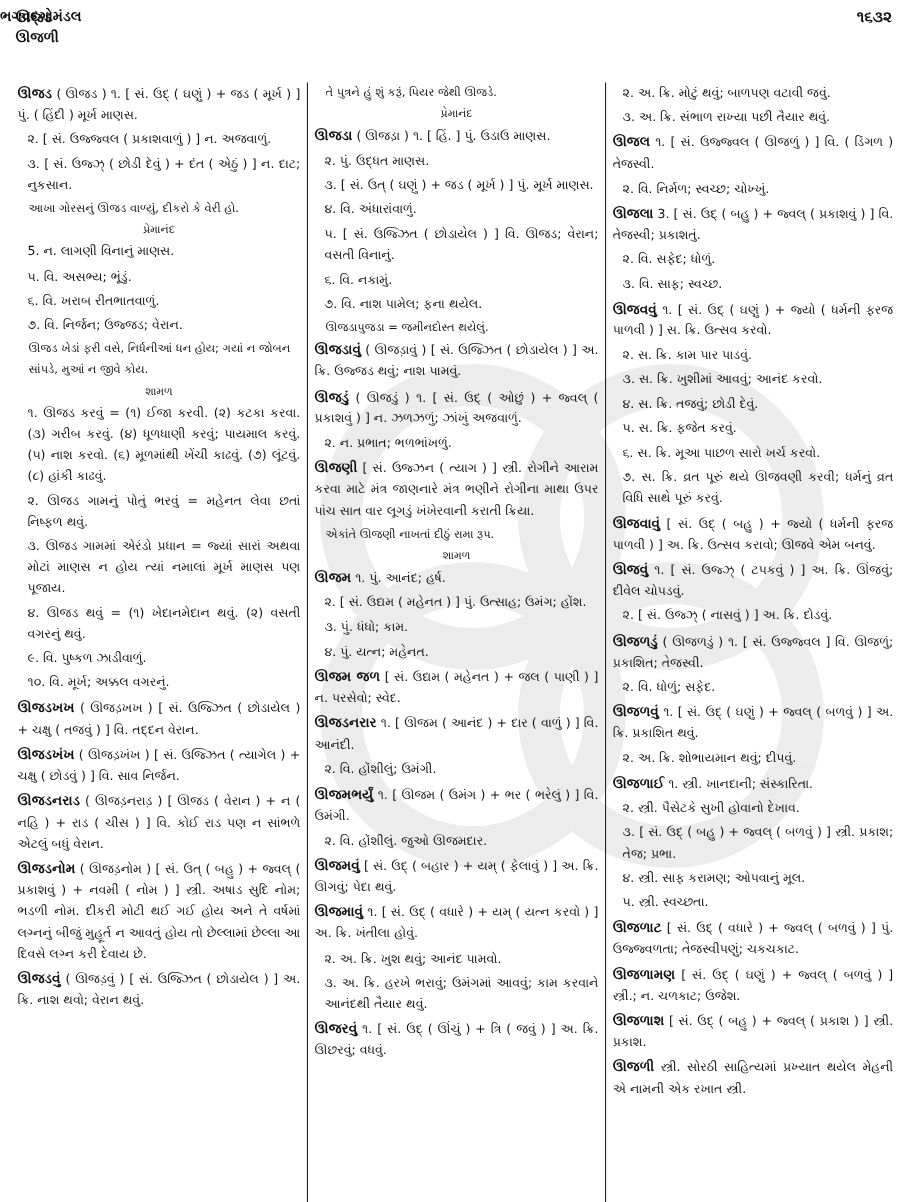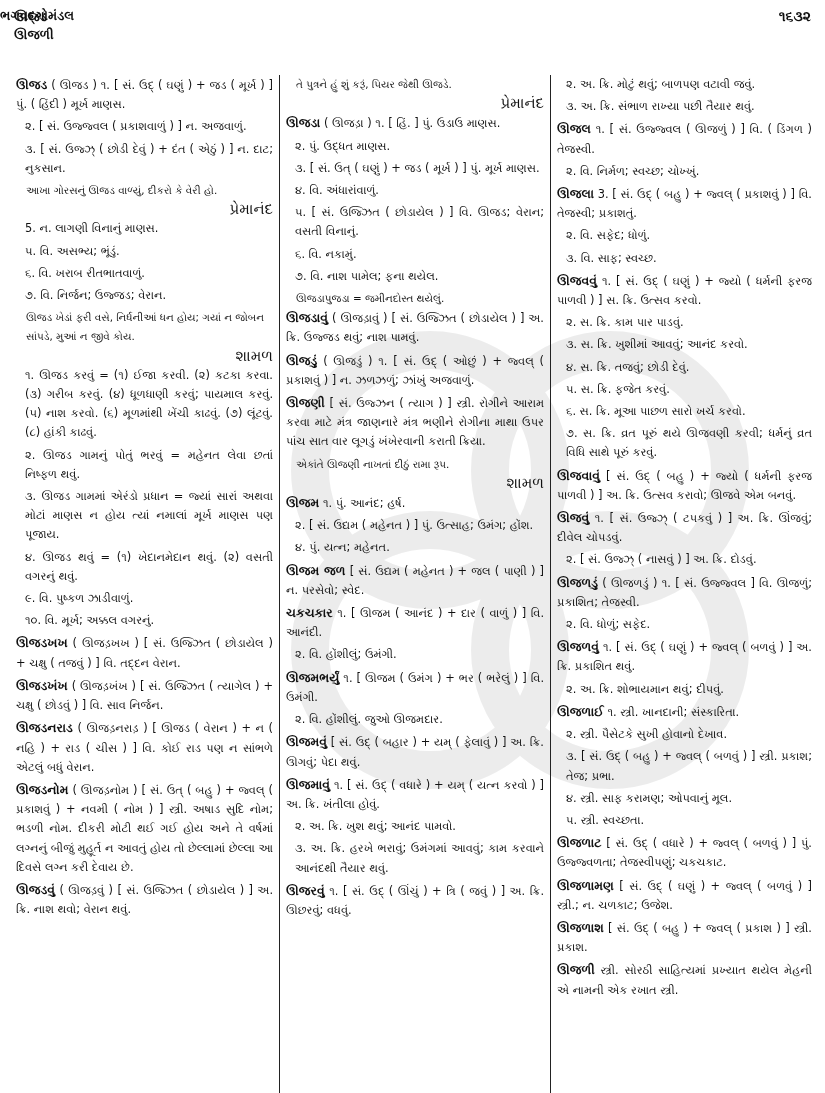--- a/index.html
+++ b/index.html
@@ -12,21 +12,21 @@
   .hdr .pno{position:absolute;right:14px;top:8px;font-size:14px;font-weight:bold;}
   .cols{position:absolute;left:10px;top:56px;width:808px;height:1030px;display:flex;margin-top:19px;}
   .col{height:100%;overflow:hidden;padding:0 6px;box-sizing:border-box;font-size:11.4px;line-height:19.2px;}
   .col1{width:270px;border-right:1.5px solid #222;}
   .col2{width:271px;border-right:1.5px solid #222;}
   .col3{width:267px;}
   .entry{margin-bottom:3px;text-align:justify;}
   .hw{font-weight:bold;font-size:12.4px;}
   .sub{padding-left:9px;}
   .quote{padding-left:10px;font-size:10.4px;}
-  .src{text-align:right;font-size:15px;}
+  .src{text-align:center;font-size:10px;}
 </style>
 </head>
 <body>
 
 <svg class="watermark" viewBox="0 0 520 520">
   <circle cx="170" cy="170" r="120" fill="none" stroke="#000" stroke-width="38"></circle>
   <circle cx="350" cy="170" r="120" fill="none" stroke="#000" stroke-width="38"></circle>
   <circle cx="170" cy="350" r="120" fill="none" stroke="#000" stroke-width="38"></circle>
   <circle cx="350" cy="350" r="120" fill="none" stroke="#000" stroke-width="38"></circle>
 </svg>
@@ -71,28 +71,30 @@
       <div class="entry"><span class="hw">ઊજડા</span><span> ( ઊજડ઼ા ) ૧. [ હિં. ] પું. ઉડાઉ માણસ.</span></div>
       <div class="entry sub">૨. પું. ઉદ્ધત માણસ.</div>
       <div class="entry sub">૩. [ સં. ઉત્ ( ઘણું ) + જડ ( મૂર્ખ ) ] પું. મૂર્ખ માણસ.</div>
       <div class="entry sub">૪. વિ. અંધારાંવાળું.</div>
       <div class="entry sub">૫. [ સં. ઉજ્ઝિત ( છોડાયેલ ) ] વિ. ઊજડ; વેરાન; વસતી વિનાનું.</div>
       <div class="entry sub">૬. વિ. નકામું.</div>
       <div class="entry sub">૭. વિ. નાશ પામેલ; ફના થયેલ.</div>
       <div class="quote">ઊજડાપુજડા = જમીનદોસ્ત થયેલું.</div>
       <div class="entry"><span class="hw">ઊજડાવું</span><span> ( ઊજડ઼ાવું ) [ સં. ઉજ્ઝિત ( છોડાયેલ ) ] અ. ક્રિ. ઉજ્જડ થવું; નાશ પામવું.</span></div>
       <div class="entry"><span class="hw">ઊજડું</span><span> ( ઊજડું ) ૧. [ સં. ઉદ્ ( ઓછું ) + જ્વલ્ ( પ્રકાશવું ) ] ન. ઝળઝળું; ઝાંખું અજવાળું.</span></div>
+      <div class="entry sub">૨. ન. પ્રભાત; ભળભાંખળું.</div>
       <div class="entry"><span class="hw">ઊજણી</span><span> [ સં. ઉજ્ઝન ( ત્યાગ ) ] સ્ત્રી. રોગીને આરામ કરવા માટે મંત્ર જાણનારે મંત્ર ભણીને રોગીના માથા ઉપર પાંચ સાત વાર લૂગડું ખંખેરવાની કરાતી ક્રિયા.</span></div>
       <div class="quote">એકાંતે ઊજણી નાખતાં દીઠું રામા રૂપ.</div>
       <div class="src">શામળ</div>
       <div class="entry"><span class="hw">ઊજમ</span><span> ૧. પું. આનંદ; હર્ષ.</span></div>
       <div class="entry sub">૨. [ સં. ઉદ્યમ ( મહેનત ) ] પું. ઉત્સાહ; ઉમંગ; હોંશ.</div>
+      <div class="entry sub">૩. પું. ધંધો; કામ.</div>
       <div class="entry sub">૪. પું. યત્ન; મહેનત.</div>
       <div class="entry"><span class="hw">ઊજમ જળ</span><span> [ સં. ઉદ્યમ ( મહેનત ) + જલ ( પાણી ) ] ન. પરસેવો; સ્વેદ.</span></div>
-      <div class="entry"><span class="hw">ચકચકાર</span><span> ૧. [ ઊજમ ( આનંદ ) + દાર ( વાળું ) ] વિ. આનંદી.</span></div>
+      <div class="entry"><span class="hw">ઊજડનરાર</span><span> ૧. [ ઊજમ ( આનંદ ) + દાર ( વાળું ) ] વિ. આનંદી.</span></div>
       <div class="entry sub">૨. વિ. હોંશીલું; ઉમંગી.</div>
       <div class="entry"><span class="hw">ઊજમભર્યું</span><span> ૧. [ ઊજમ ( ઉમંગ ) + ભર ( ભરેલું ) ] વિ. ઉમંગી.</span></div>
       <div class="entry sub">૨. વિ. હોંશીલું. જુઓ ઊજમદાર.</div>
       <div class="entry"><span class="hw">ઊજમવું</span><span> [ સં. ઉદ્ ( બહાર ) + યમ્ ( ફેલાવું ) ] અ. ક્રિ. ઊગવું; પેદા થવું.</span></div>
       <div class="entry"><span class="hw">ઊજમાવું</span><span> ૧. [ સં. ઉદ્ ( વધારે ) + યમ્ ( યત્ન કરવો ) ] અ. ક્રિ. ખંતીલા હોવું.</span></div>
       <div class="entry sub">૨. અ. ક્રિ. ખુશ થવું; આનંદ પામવો.</div>
       <div class="entry sub">૩. અ. ક્રિ. હરખે ભરાવું; ઉમંગમાં આવવું; કામ કરવાને આનંદથી તૈયાર થવું.</div>
       <div class="entry"><span class="hw">ઊજરવું</span><span> ૧. [ સં. ઉદ્ ( ઊંચું ) + ત્રિ ( જવું ) ] અ. ક્રિ. ઊછરવું; વધવું.</span></div>
     </div>
   <div class="col col3">

